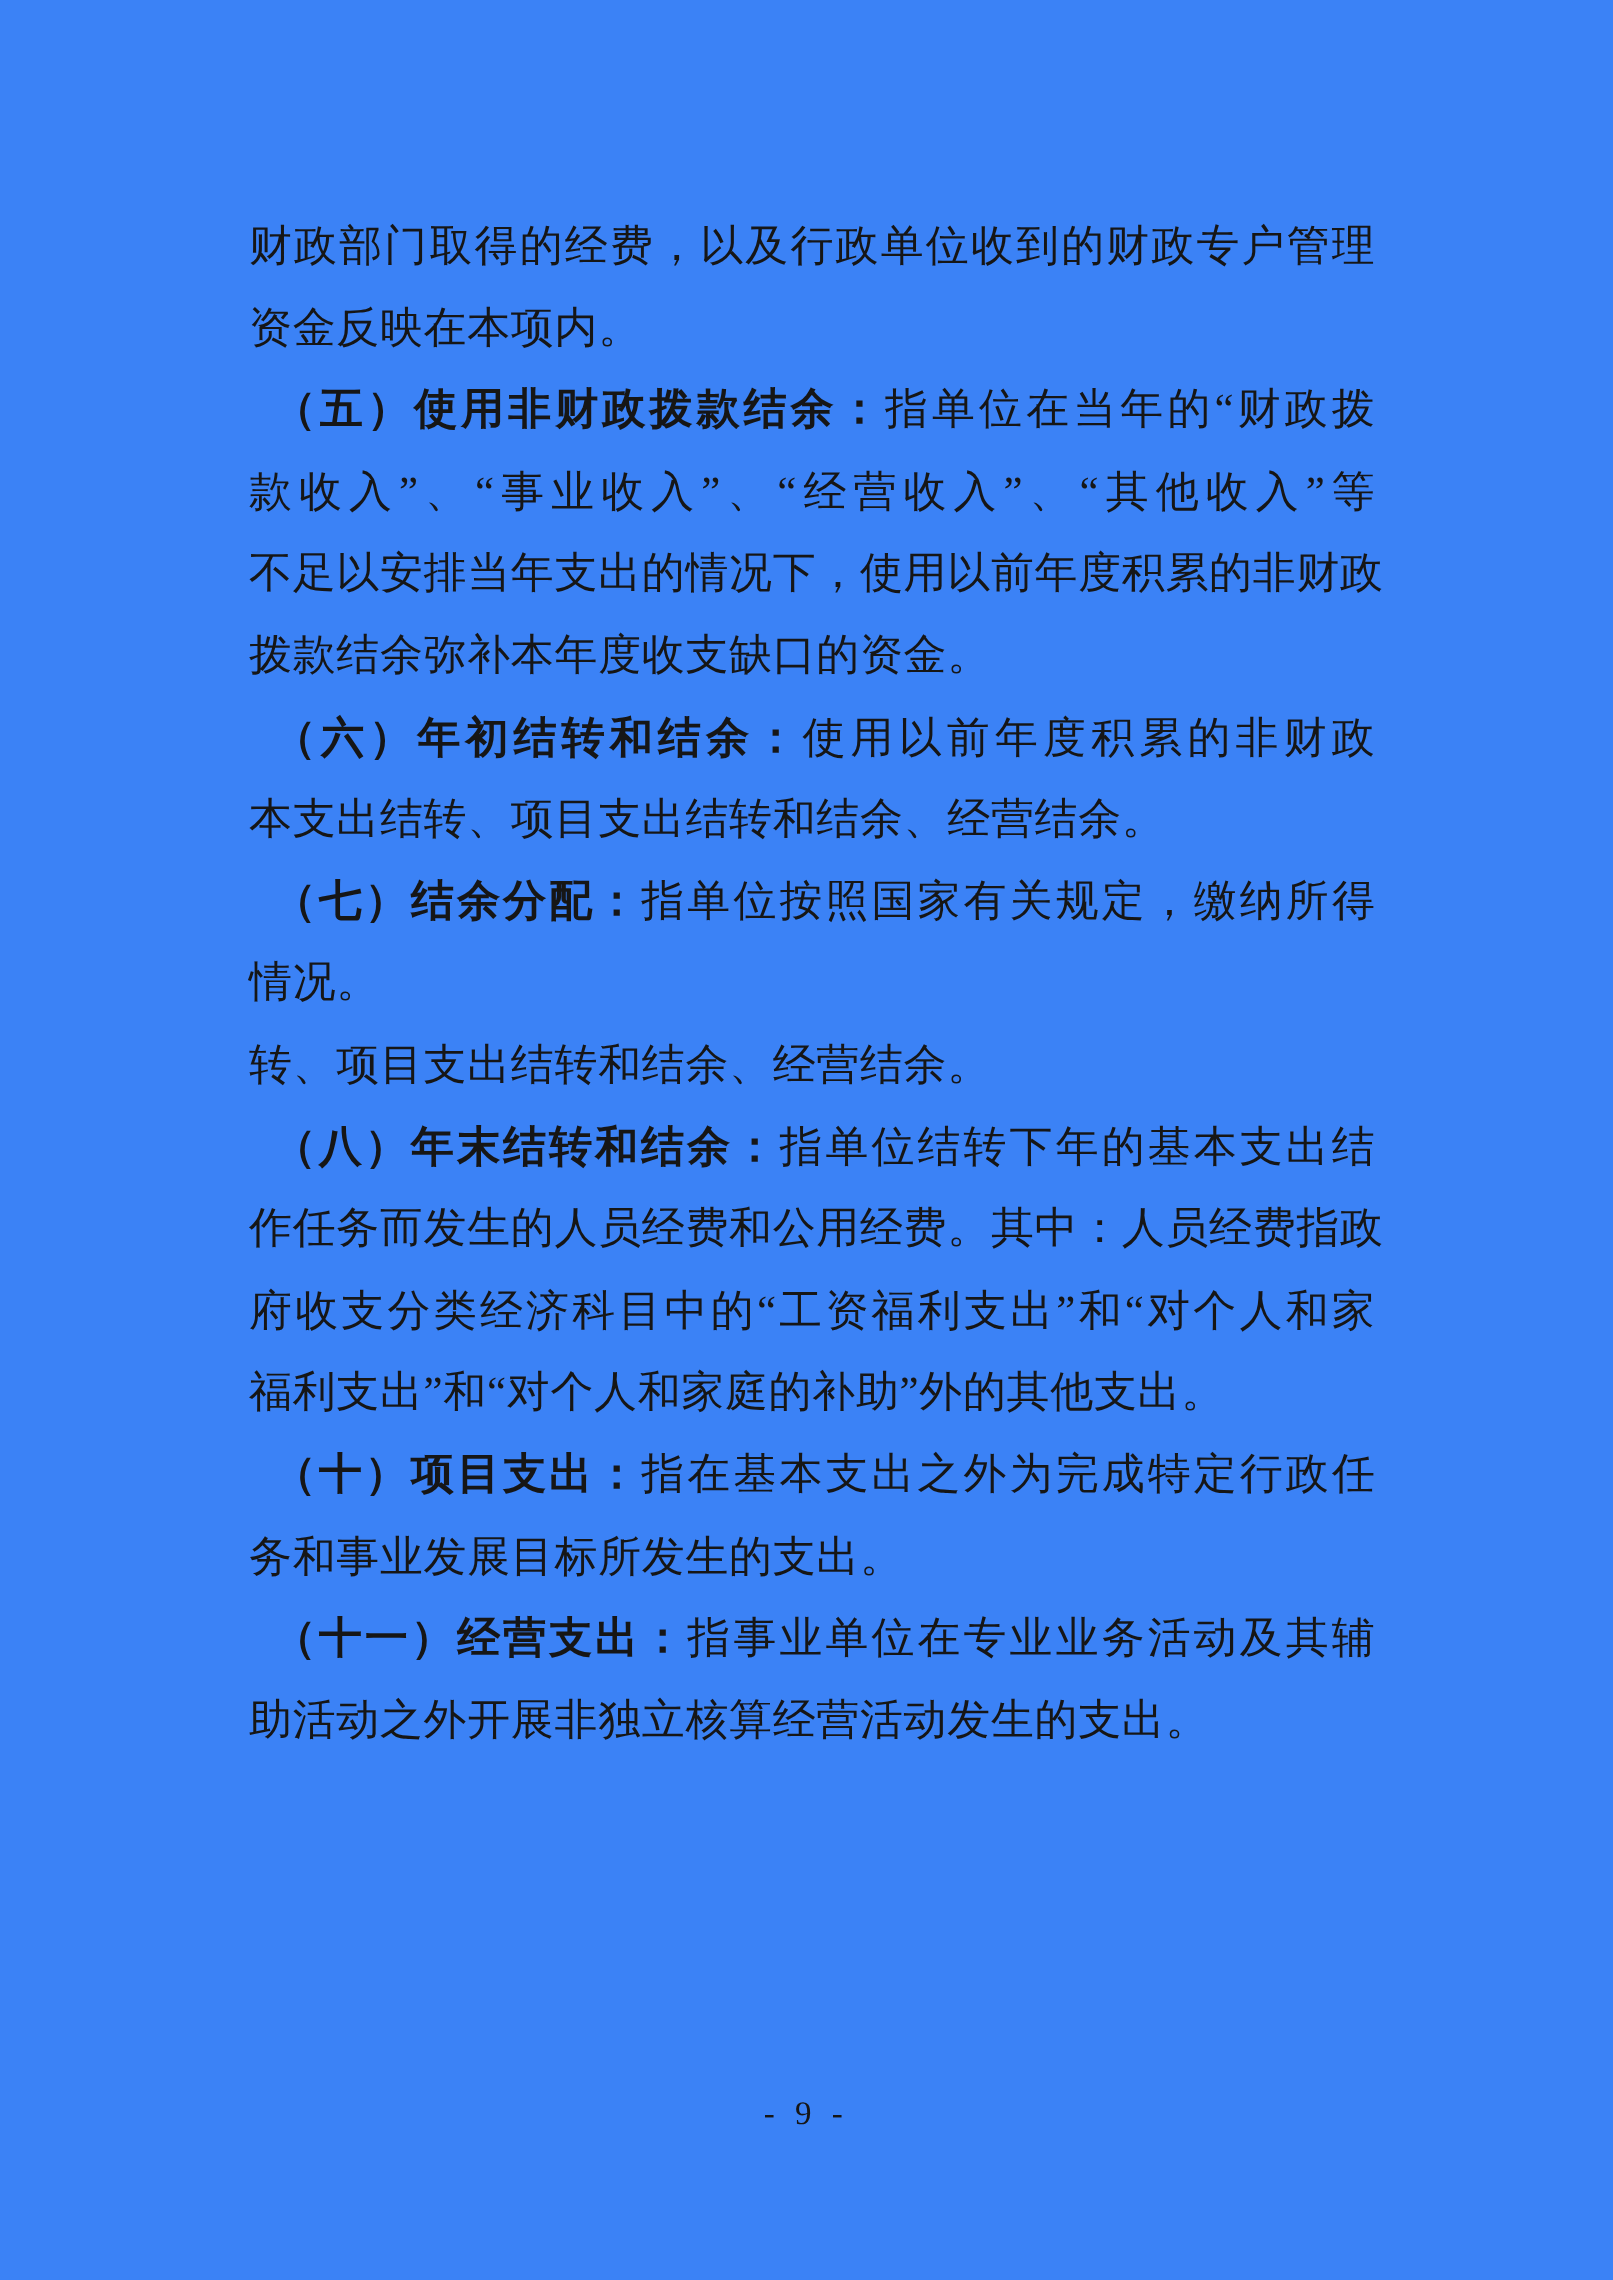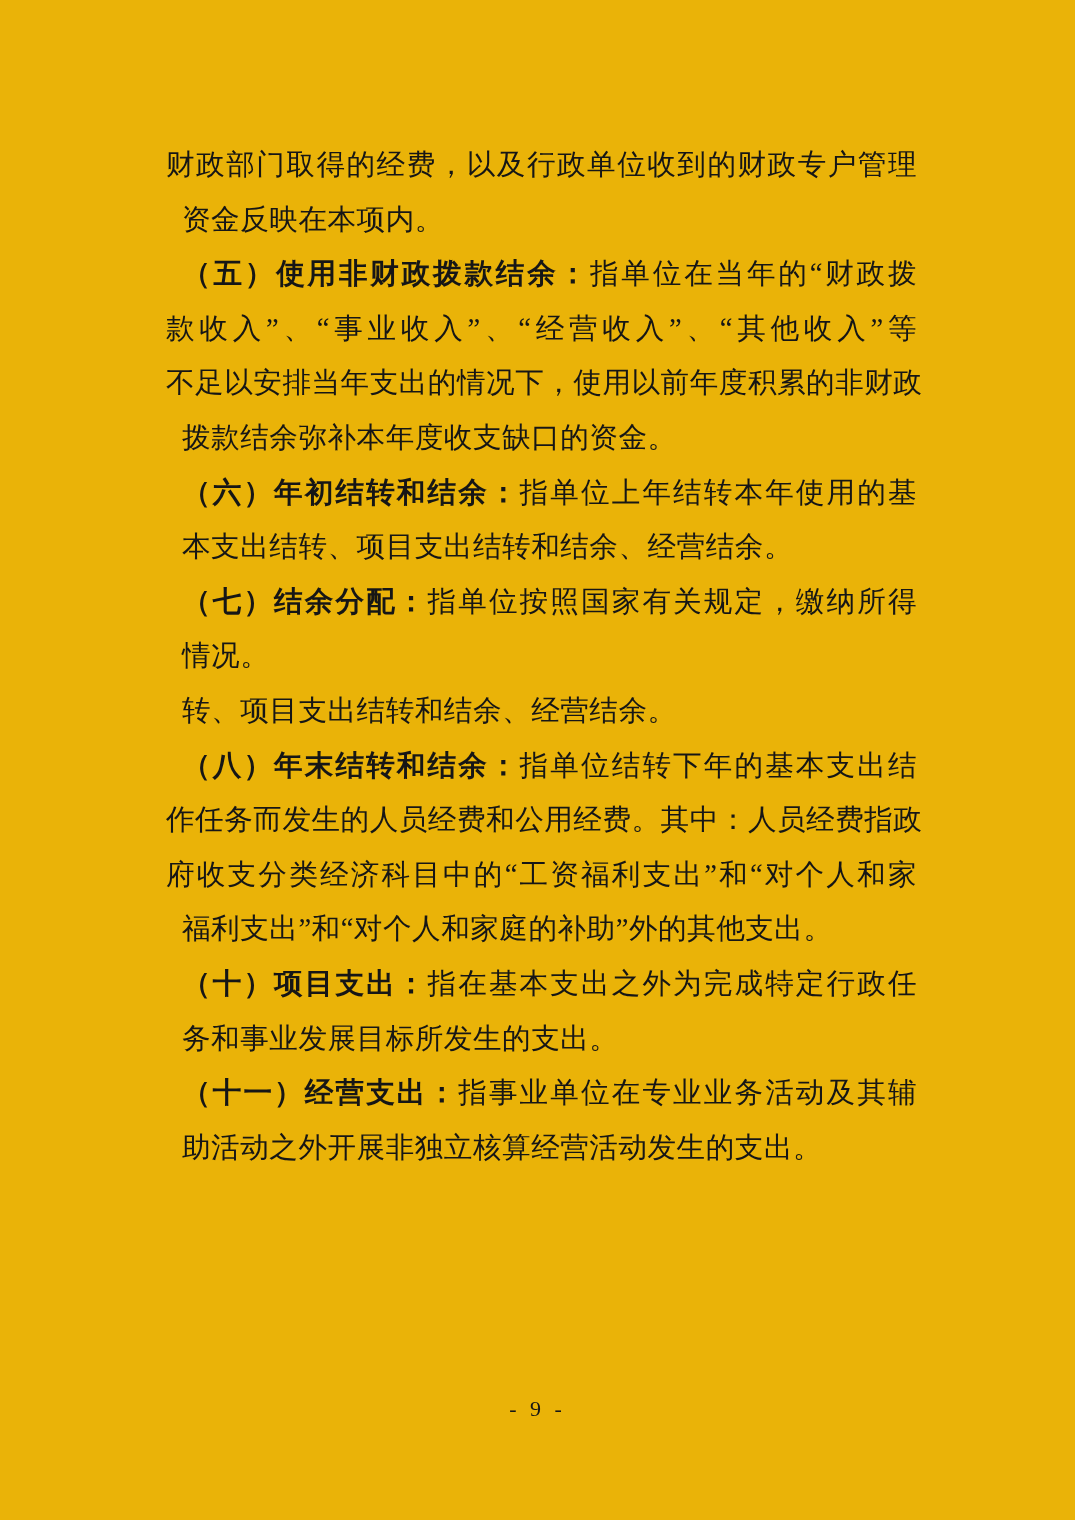--- a/index.html
+++ b/index.html
@@ -4,21 +4,21 @@
 <style>
   html, body {
     margin: 0;
     padding: 0;
     background: #ffffff;
   }
   .page {
     position: relative;
     width: 1075px;
     height: 1520px;
-    background: #eab308;
+    background: #3b82f6;
     overflow: hidden;
     font-family: "Liberation Serif", "DejaVu Serif", serif;
   }
   .textblock {
     position: absolute;
     left: 166px;
     top: 138px;
     width: 751px;
   }
   .line {
@@ -26,21 +26,20 @@
     line-height: 54.6px;
     font-size: 28.6px;
     color: #161616;
     text-align: justify;
     text-align-last: justify;
     white-space: nowrap;
     letter-spacing: 0.5px;
   }
   .line.end {
     text-align-last: left;
-    margin-left: 16px;
   }
   .line.indent {
     text-indent: 16px;
   }
   .line .b {
     font-weight: bold;
   }
   .footer {
     position: absolute;
     top: 1396px;
@@ -57,21 +56,21 @@
 
 <div class="page">
   <div class="textblock">
 
     <div class="line"><span class="b"></span><span>财政部门取得的经费，以及行政单位收到的财政专户管理</span></div>
     <div class="line end"><span class="b"></span><span>资金反映在本项内。</span></div>
     <div class="line indent"><span class="b">（五）使用非财政拨款结余：</span><span>指单位在当年的“财政拨</span></div>
     <div class="line"><span class="b"></span><span>款收入”、“事业收入”、“经营收入”、“其他收入”等</span></div>
     <div class="line"><span class="b"></span><span>不足以安排当年支出的情况下，使用以前年度积累的非财政</span></div>
     <div class="line end"><span class="b"></span><span>拨款结余弥补本年度收支缺口的资金。</span></div>
-    <div class="line indent"><span class="b">（六）年初结转和结余：</span><span>指单位上年结转本年使用的基</span></div>
+    <div class="line indent"><span class="b">（六）年初结转和结余：</span><span>使用以前年度积累的非财政</span></div>
     <div class="line end"><span class="b"></span><span>本支出结转、项目支出结转和结余、经营结余。</span></div>
     <div class="line indent"><span class="b">（七）结余分配：</span><span>指单位按照国家有关规定，缴纳所得</span></div>
     <div class="line end"><span class="b"></span><span>情况。</span></div>
     <div class="line end"><span class="b"></span><span>转、项目支出结转和结余、经营结余。</span></div>
     <div class="line indent"><span class="b">（八）年末结转和结余：</span><span>指单位结转下年的基本支出结</span></div>
     <div class="line"><span class="b"></span><span>作任务而发生的人员经费和公用经费。其中：人员经费指政</span></div>
     <div class="line"><span class="b"></span><span>府收支分类经济科目中的“工资福利支出”和“对个人和家</span></div>
     <div class="line end"><span class="b"></span><span>福利支出”和“对个人和家庭的补助”外的其他支出。</span></div>
     <div class="line indent"><span class="b">（十）项目支出：</span><span>指在基本支出之外为完成特定行政任</span></div>
     <div class="line end"><span class="b"></span><span>务和事业发展目标所发生的支出。</span></div>

